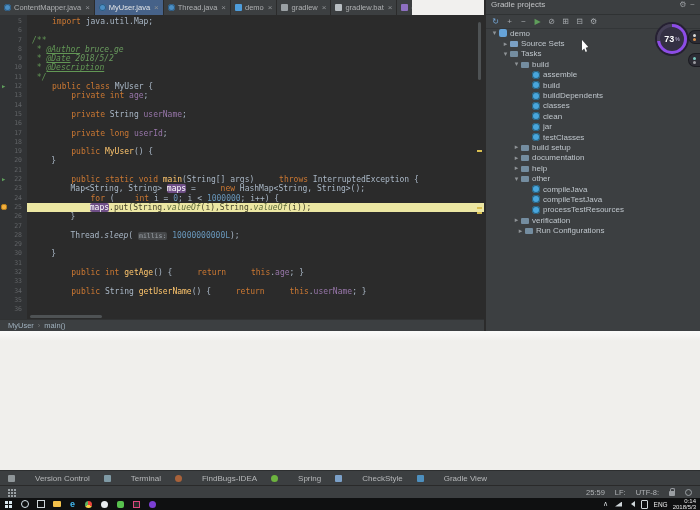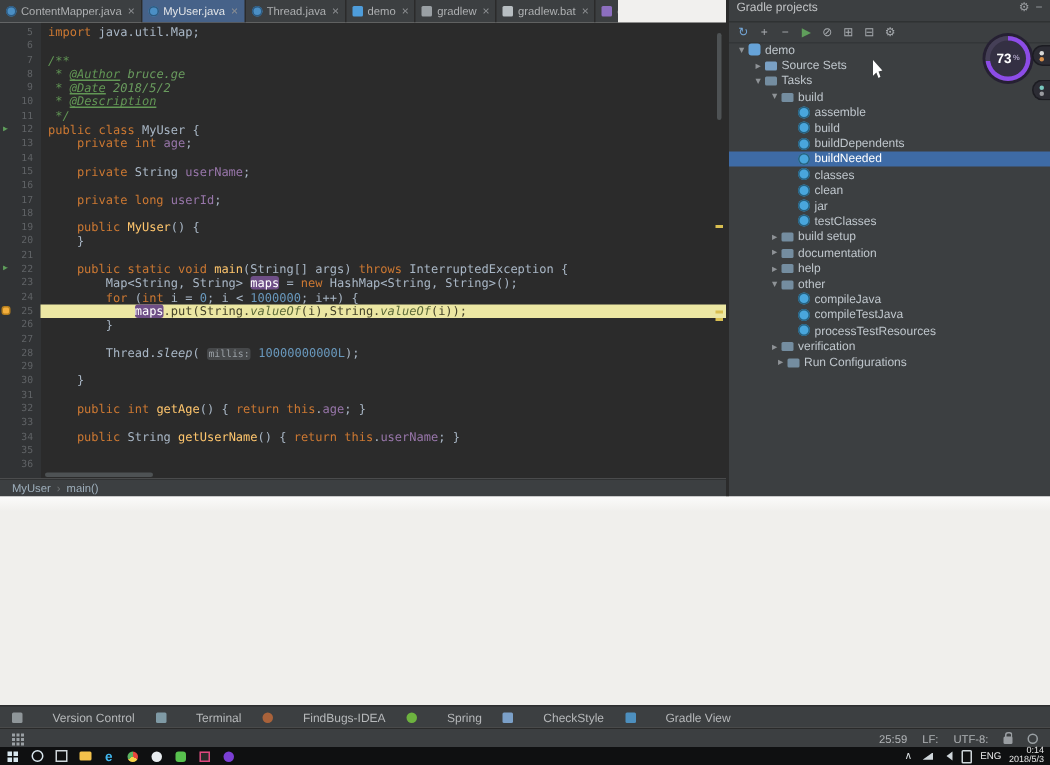--- a/index.html
+++ b/index.html
@@ -22,21 +22,21 @@
   .editor{position:absolute;left:0;top:15px;width:484px;height:304px;padding-top:2px;box-sizing:border-box;
           background:linear-gradient(90deg,#313335 0,#313335 27px,#2b2b2b 27px);
           font-family:"DejaVu Sans Mono",monospace;font-size:8px;overflow:hidden;}
   .line{display:flex;height:9.3px;line-height:9.3px;white-space:pre;}
   .gut{width:27px;flex:none;position:relative;}
   .num{display:block;width:22px;text-align:right;color:#606366;font-size:6.5px;}
   .bmark{position:absolute;left:1px;top:1px;width:6px;height:6px;background:#f4af3d;border-radius:2px;border:1px solid #b57f1e;box-sizing:border-box;}
   .runmark{position:absolute;left:2px;top:0;color:#5f9e5b;font-size:5.5px;line-height:9px;}
   .codecell{flex:1;padding-left:5px;}
   .line.hl .codecell{background:#ece7a3;}
-  .tk-k{color:#cc7832;}
+  .tk-k{color:#cc7832;margin-left:20px;}
   .tk-p{color:#a9b7c6;}
   .tk-f{color:#9876aa;}
   .tk-m{color:#ffc66d;}
   .tk-n{color:#6897bb;}
   .tk-d{color:#629755;font-style:italic;}
   .tk-dt{color:#629755;font-style:italic;text-decoration:underline;}
   .tk-di{color:#699b5e;font-style:italic;}
   .tk-i{color:#a9b7c6;font-style:italic;}
   .tk-h{background:#46484a;color:#9aa0a6;border-radius:2px;font-size:6.5px;padding:0 1px;}
   .tk-pill{background:#6f4f87;color:#ffffff;border-radius:2px;}
@@ -268,25 +268,20 @@
         <div class="trow" style="padding-left:37px">
           <span class="chev"></span>
           <span class="nicon ni-task"></span>
           <span class="tlabel">build</span>
         </div>
         <div class="trow" style="padding-left:37px">
           <span class="chev"></span>
           <span class="nicon ni-task"></span>
           <span class="tlabel">buildDependents</span>
         </div>
-        <div class="trow sel" style="padding-left:37px">
-          <span class="chev"></span>
-          <span class="nicon ni-task"></span>
-          <span class="tlabel">buildNeeded</span>
-        </div>
         <div class="trow" style="padding-left:37px">
           <span class="chev"></span>
           <span class="nicon ni-task"></span>
           <span class="tlabel">classes</span>
         </div>
         <div class="trow" style="padding-left:37px">
           <span class="chev"></span>
           <span class="nicon ni-task"></span>
           <span class="tlabel">clean</span>
         </div>

